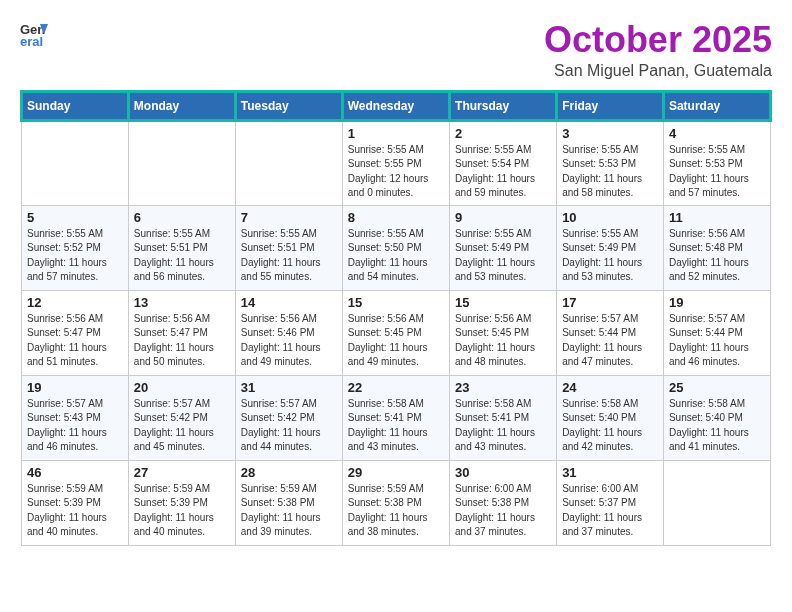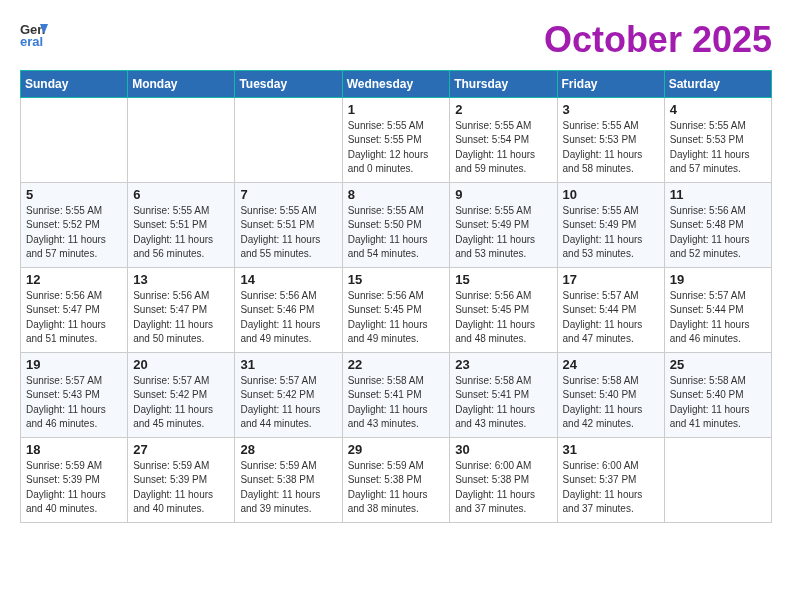--- a/index.html
+++ b/index.html
@@ -45,21 +45,21 @@
       border-collapse: collapse;
       font-size: 11px;
     }
     .calendar-table th {
       background-color: #2a6db5;
       color: #fff;
       padding: 6px 4px;
       text-align: left;
       font-size: 12px;
       font-weight: bold;
-      border: 1px solid #14b8a6;
+      border: 3px solid #14b8a6;
     }
     .calendar-table td {
       border: 1px solid #ccc;
       vertical-align: top;
       padding: 4px 5px;
       width: 108px;
       min-height: 80px;
       height: 85px;
       background: #fff;
     }
@@ -87,20 +87,21 @@
 <div class="header-area">
   <div class="logo">
     <svg class="logo-icon" viewBox="0 0 28 28" xmlns="http://www.w3.org/2000/svg">
       <text x="0" y="14" font-size="13" font-weight="bold" fill="#333">Gen</text>
       <text x="0" y="26" font-size="13" font-weight="bold" fill="#3a7bd5">eral</text>
       <polygon points="20,4 28,4 24,14" fill="#3a7bd5"></polygon>
     </svg>
   </div>
   <div class="title-area">
     <div class="month-title">October 2025</div>
+    <div class="location-title">San Miguel Panan, Guatemala</div>
   </div>
 </div>
 
 <table class="calendar-table">
   <thead>
     <tr>
     <th>Sunday</th>
         <th>Monday</th>
         <th>Tuesday</th>
         <th>Wednesday</th>
@@ -291,21 +292,21 @@
         <td>
           <div class="day-number">25</div>
           <div class="day-info" style="white-space: pre-line;">Sunrise: 5:58 AM
 Sunset: 5:40 PM
 Daylight: 11 hours
 and 41 minutes.</div>
         </td>
       </tr>
       <tr>
         <td>
-          <div class="day-number">18</div>
+          <div class="day-number">46</div>
           <div class="day-info" style="white-space: pre-line;">Sunrise: 5:59 AM
 Sunset: 5:39 PM
 Daylight: 11 hours
 and 40 minutes.</div>
         </td>
         <td>
           <div class="day-number">27</div>
           <div class="day-info" style="white-space: pre-line;">Sunrise: 5:59 AM
 Sunset: 5:39 PM
 Daylight: 11 hours

